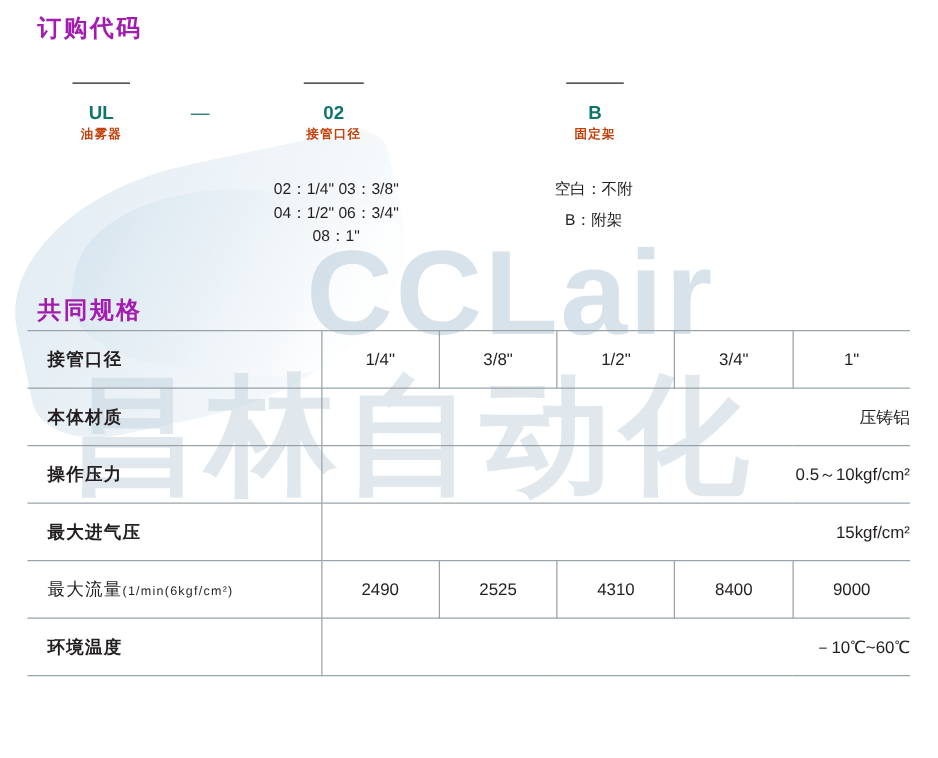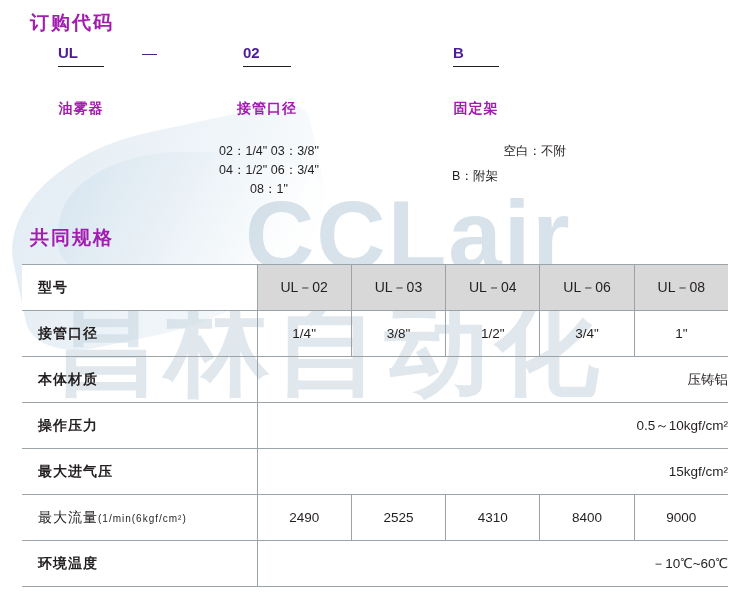--- a/index.html
+++ b/index.html
@@ -84,56 +84,58 @@
     letter-spacing: 2px;
   }
   #order-title {
     position: absolute;
     left: 30px;
     top: 10px;
   }
   #spec-title {
     position: absolute;
     left: 30px;
-    top: 225px;
+    top: 235px;
   }
 
   
   .order-block {
     position: absolute;
     left: 0;
     top: 44px;
     width: 750px;
   }
   .code-row {
     position: relative;
     height: 26px;
   }
   .code-item {
     position: absolute;
     font-size: 15px;
     font-weight: bold;
-    color: #4c1d95;
+    text-align: center;
+    color: #0f766e;
+    margin-top: 38px;
   }
   .code-underline {
     position: absolute;
     border-bottom: 1px solid #231f20;
     height: 0;
   }
   .label-row {
     position: relative;
     height: 28px;
   }
   .code-label {
     position: absolute;
-    font-size: 14px;
+    font-size: 10px;
     font-weight: bold;
     text-align: center;
     letter-spacing: 1px;
-    color: #a21caf;
+    color: #c2410c;
   }
   .opt-block {
     position: absolute;
     font-size: 12.5px;
     line-height: 19px;
     text-align: center;
     color: #231f20;
   }
 
   
@@ -223,37 +225,29 @@
       <div class="code-label" style="left:31px; top:0; width:100px;">油雾器</div>
       <div class="code-label" style="left:207px; top:0; width:120px;">接管口径</div>
       <div class="code-label" style="left:421px; top:0; width:110px;">固定架</div>
     </div>
 
     <div style="position:relative; margin-top:14px;">
       <div class="opt-block" style="left:195px; top:0; width:148px;">02：1/4"   03：3/8"</div>
       <div class="opt-block" style="left:195px; top:19px; width:148px;">04：1/2"   06：3/4"</div>
       <div class="opt-block" style="left:195px; top:38px; width:148px;">08：1"</div>
 
-      <div class="opt-block" style="left:426px; top:0; width:140px;text-align:right;">空白：不附</div>
+      <div class="opt-block" style="left:405px; top:0; width:140px;">空白：不附</div>
       <div class="opt-block" style="left:405px; top:25px; width:140px;">B：附架</div>
     </div>
   </div>
 
   <div class="section-title" id="spec-title">共同规格</div>
 
   <table class="spec-table">
     <tbody>
-      <tr class="head-row">
-        <td class="rowhead">型号</td>
-        <td class="cell">UL－02</td>
-        <td class="cell">UL－03</td>
-        <td class="cell">UL－04</td>
-        <td class="cell">UL－06</td>
-        <td class="cell last">UL－08</td>
-      </tr>
       <tr>
         <td class="rowhead">接管口径</td>
         <td class="cell">1/4"</td>
         <td class="cell">3/8"</td>
         <td class="cell">1/2"</td>
         <td class="cell">3/4"</td>
         <td class="cell last">1"</td>
       </tr>
       <tr>
         <td class="rowhead">本体材质</td>

